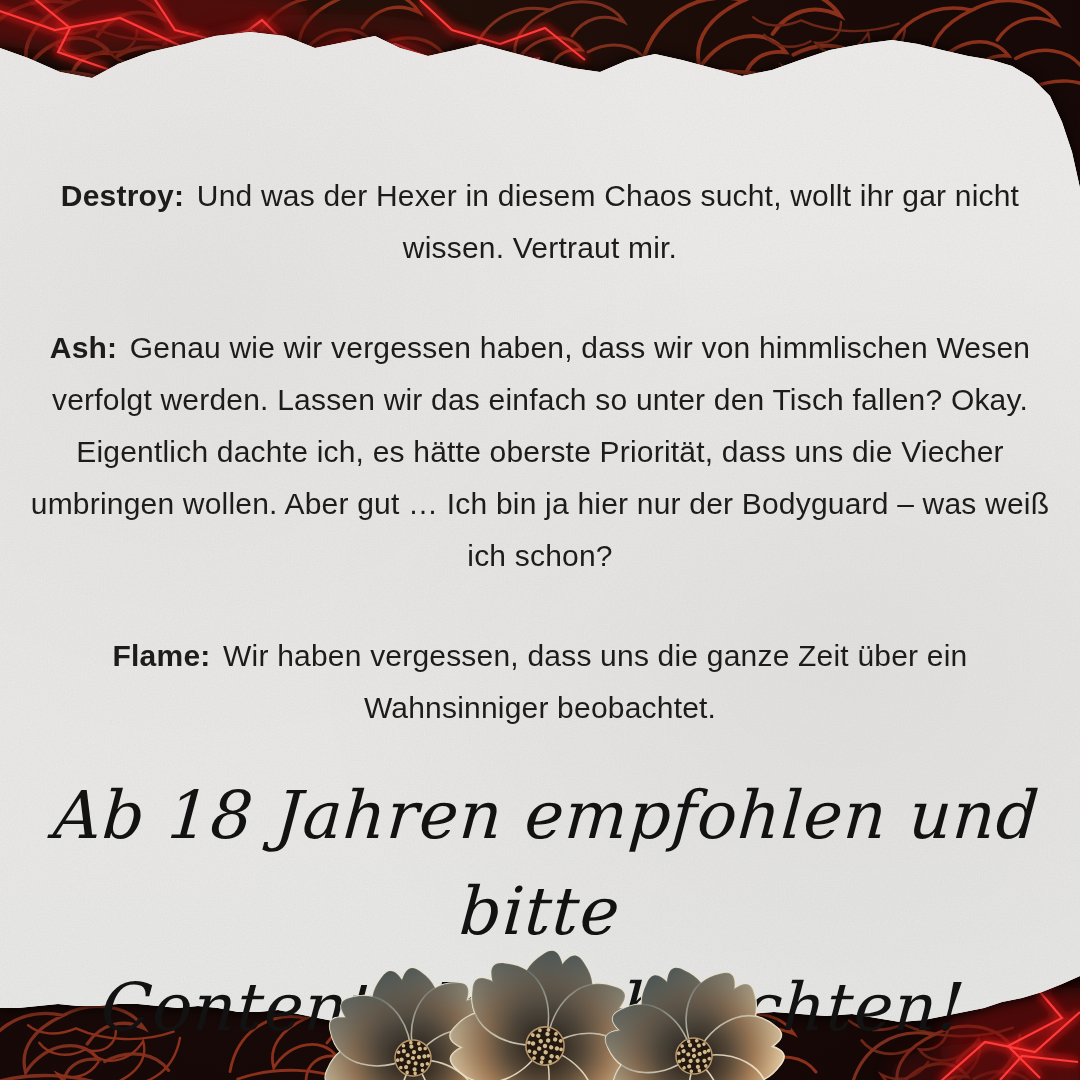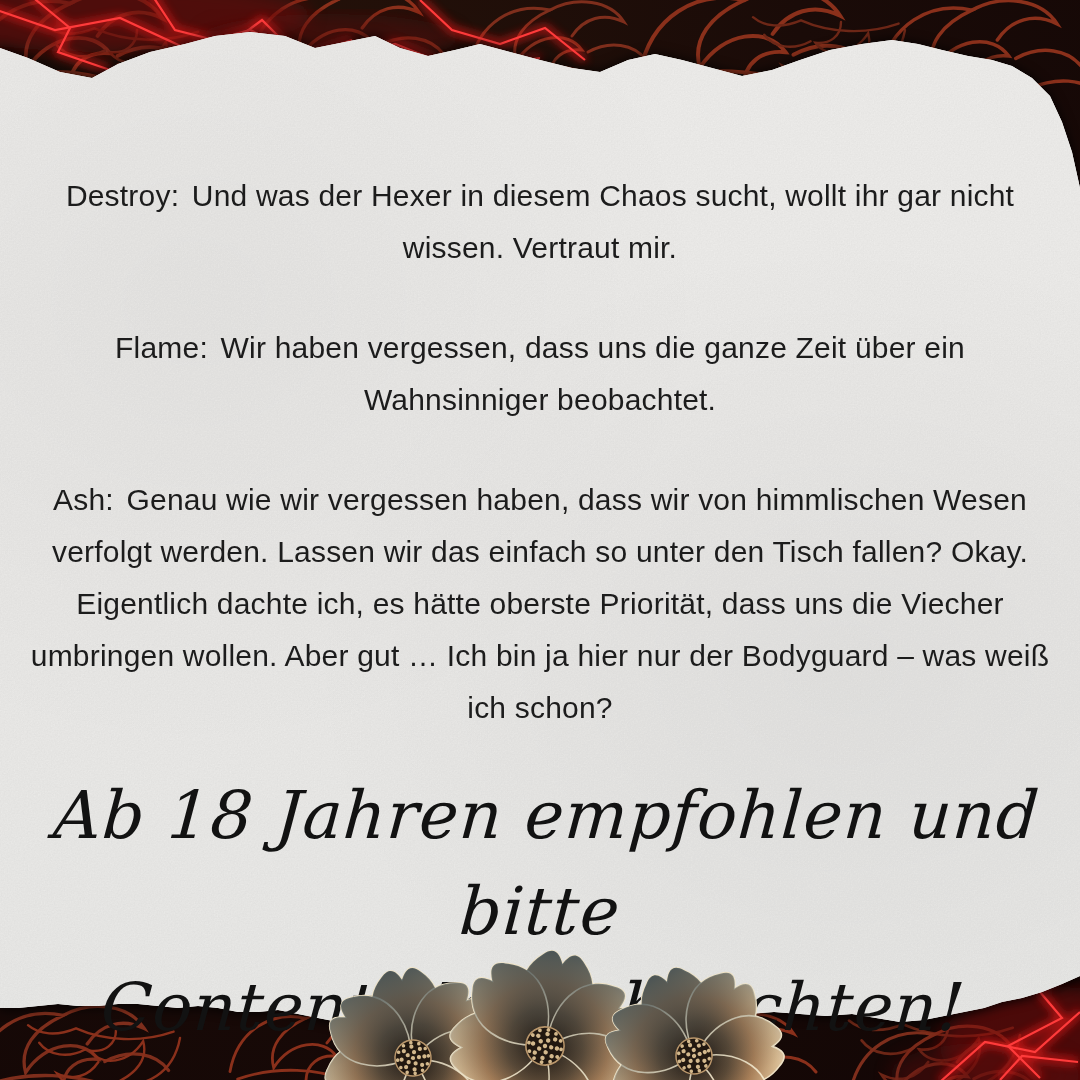--- a/index.html
+++ b/index.html
@@ -38,21 +38,21 @@
       radial-gradient(ellipse at 78% 62%, rgba(0,0,0,0.035), transparent 46%),
       linear-gradient(180deg,#f3f2f0 0%,#f0efed 55%,#ededeb 100%);
   }
   .paper-grain{position:absolute;left:0;top:0;width:1080px;height:1080px;clip-path:var(--tear);opacity:.5;pointer-events:none;}
   .content{
     position:absolute;left:20px;top:170px;width:1040px;text-align:center;
     font-family:"Liberation Sans",sans-serif;color:#1c1c1c;
   }
   .quote{font-size:30px;line-height:52px;margin:0 0 48px 0;letter-spacing:.2px;}
   .quote:last-of-type{margin-bottom:0;}
-  .speaker{font-weight:400;margin-right:.42em;}
+  .speaker{font-weight:700;margin-right:.42em;}
   .age-note{
     margin-top:34px;
     font-family:"DejaVu Serif",serif;font-style:italic;
     font-size:66px;line-height:96px;color:#121212;letter-spacing:1px;
     transform:skewX(-4deg);
   }
   .flowers{position:absolute;left:0;top:930px;width:1080px;height:150px;}
 </style>
 </head>
 <body>
@@ -138,22 +138,22 @@
       <filter id="grain">
         <feTurbulence type="fractalNoise" baseFrequency="0.7" numOctaves="2" stitchTiles="stitch"></feTurbulence>
         <feColorMatrix type="matrix" values="0 0 0 0 0  0 0 0 0 0  0 0 0 0 0  0.5 0.5 0.5 0 0"></feColorMatrix>
       </filter>
     </defs>
     <rect x="0" y="0" width="1080" height="1080" filter="url(#grain)" opacity="0.10"></rect>
   </svg>
 
   <div class="content">
     <p class="quote"><span class="speaker">Destroy:</span><span>Und was der Hexer in diesem Chaos sucht, wollt ihr gar nicht wissen. Vertraut mir.</span></p>
+    <p class="quote"><span class="speaker">Ash:</span><span>Genau wie wir vergessen haben, dass wir von himmlischen Wesen verfolgt werden. Lassen wir das einfach so unter den Tisch fallen? Okay. Eigentlich dachte ich, es hätte oberste Priorität, dass uns die Viecher umbringen wollen. Aber gut … Ich bin ja hier nur der Bodyguard – was weiß ich schon?</span></p>
     <p class="quote"><span class="speaker">Flame:</span><span>Wir haben vergessen, dass uns die ganze Zeit über ein Wahnsinniger beobachtet.</span></p>
-    <p class="quote"><span class="speaker">Ash:</span><span>Genau wie wir vergessen haben, dass wir von himmlischen Wesen verfolgt werden. Lassen wir das einfach so unter den Tisch fallen? Okay. Eigentlich dachte ich, es hätte oberste Priorität, dass uns die Viecher umbringen wollen. Aber gut … Ich bin ja hier nur der Bodyguard – was weiß ich schon?</span></p>
 
     <div class="age-note">
       <div>Ab 18 Jahren empfohlen und bitte</div>
       <div>Content Notes beachten!</div>
     </div>
   </div>
 
   <svg class="flowers" viewBox="0 0 1080 150" xmlns="http://www.w3.org/2000/svg" xmlns:xlink="http://www.w3.org/1999/xlink">
     <defs>
       <radialGradient id="petalGrad" gradientUnits="userSpaceOnUse" cx="0" cy="-8" r="100">

